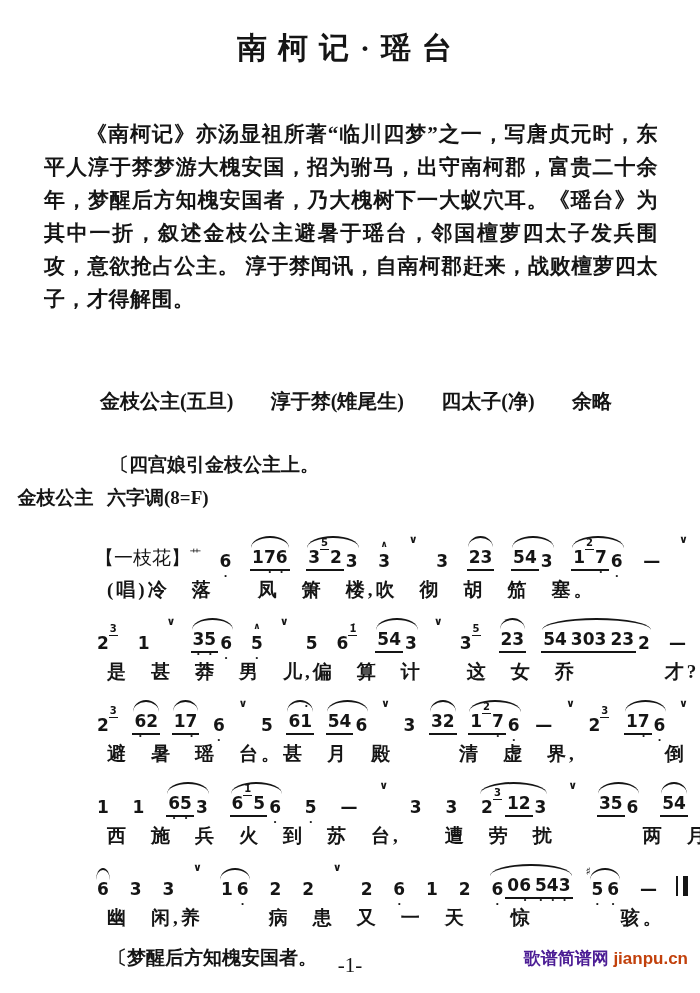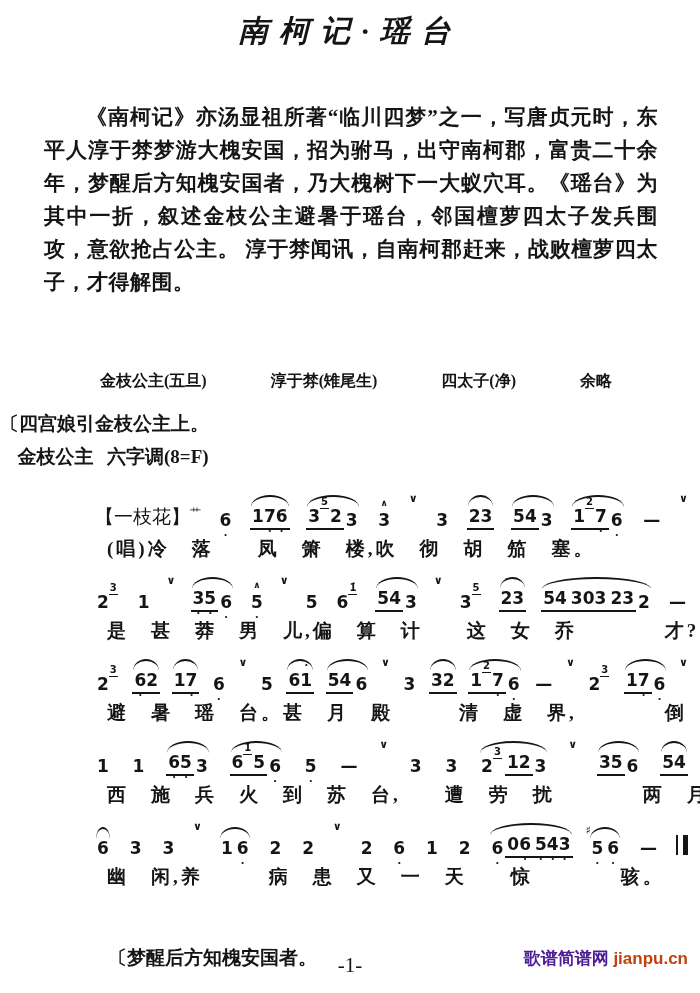--- a/index.html
+++ b/index.html
@@ -3,36 +3,36 @@
 <meta charset="utf-8">
 <style>
   html,body{margin:0;padding:0;background:#e8e8e8;}
   .page{
     width:700px;height:993px;background:#ffffff;position:relative;overflow:hidden;
     font-family:"Liberation Serif","DejaVu Serif",serif;color:#151515;margin:0 auto;
   }
   
   .title{
     text-align:center;font-size:30px;font-weight:700;letter-spacing:11px;
-    padding-top:11px;height:46px;font-style:italic;
+    padding-top:28px;height:46px;
   }
   
   .intro{margin:44px 42px 16px 44px;}
   .intro p{
     margin:0;font-size:21px;font-weight:700;line-height:33px;
     text-align:justify;text-indent:2em;letter-spacing:0.5px;
   }
   
   .cast{
     display:flex;justify-content:space-between;
     padding:0 88px 0 100px;margin-top:72px;
-    font-size:16px;font-weight:700;
+    font-size:20px;font-weight:700;
   }
   
-  .sdir{margin-top:19px;font-size:19px;font-weight:700;}
+  .sdir{padding-left:110px;margin-top:37px;font-size:19px;font-weight:700;}
   .role-row{display:flex;margin-top:7px;font-size:19px;font-weight:700;}
   .role-row .role{padding-left:4px;width:103px;text-align:center;}
   
   .music{margin:16px 12px 0 95px;}
   .m-block{margin-bottom:5px;}
   .m-notes{display:flex;align-items:flex-end;justify-content:space-between;min-height:44px;}
   .m-qupai{font-size:19px;font-weight:400;white-space:nowrap;}
   .m-qupai sup{font-size:11px;}
   .unit{display:inline-flex;position:relative;padding-top:13px;align-items:flex-end;}
   .arc{

